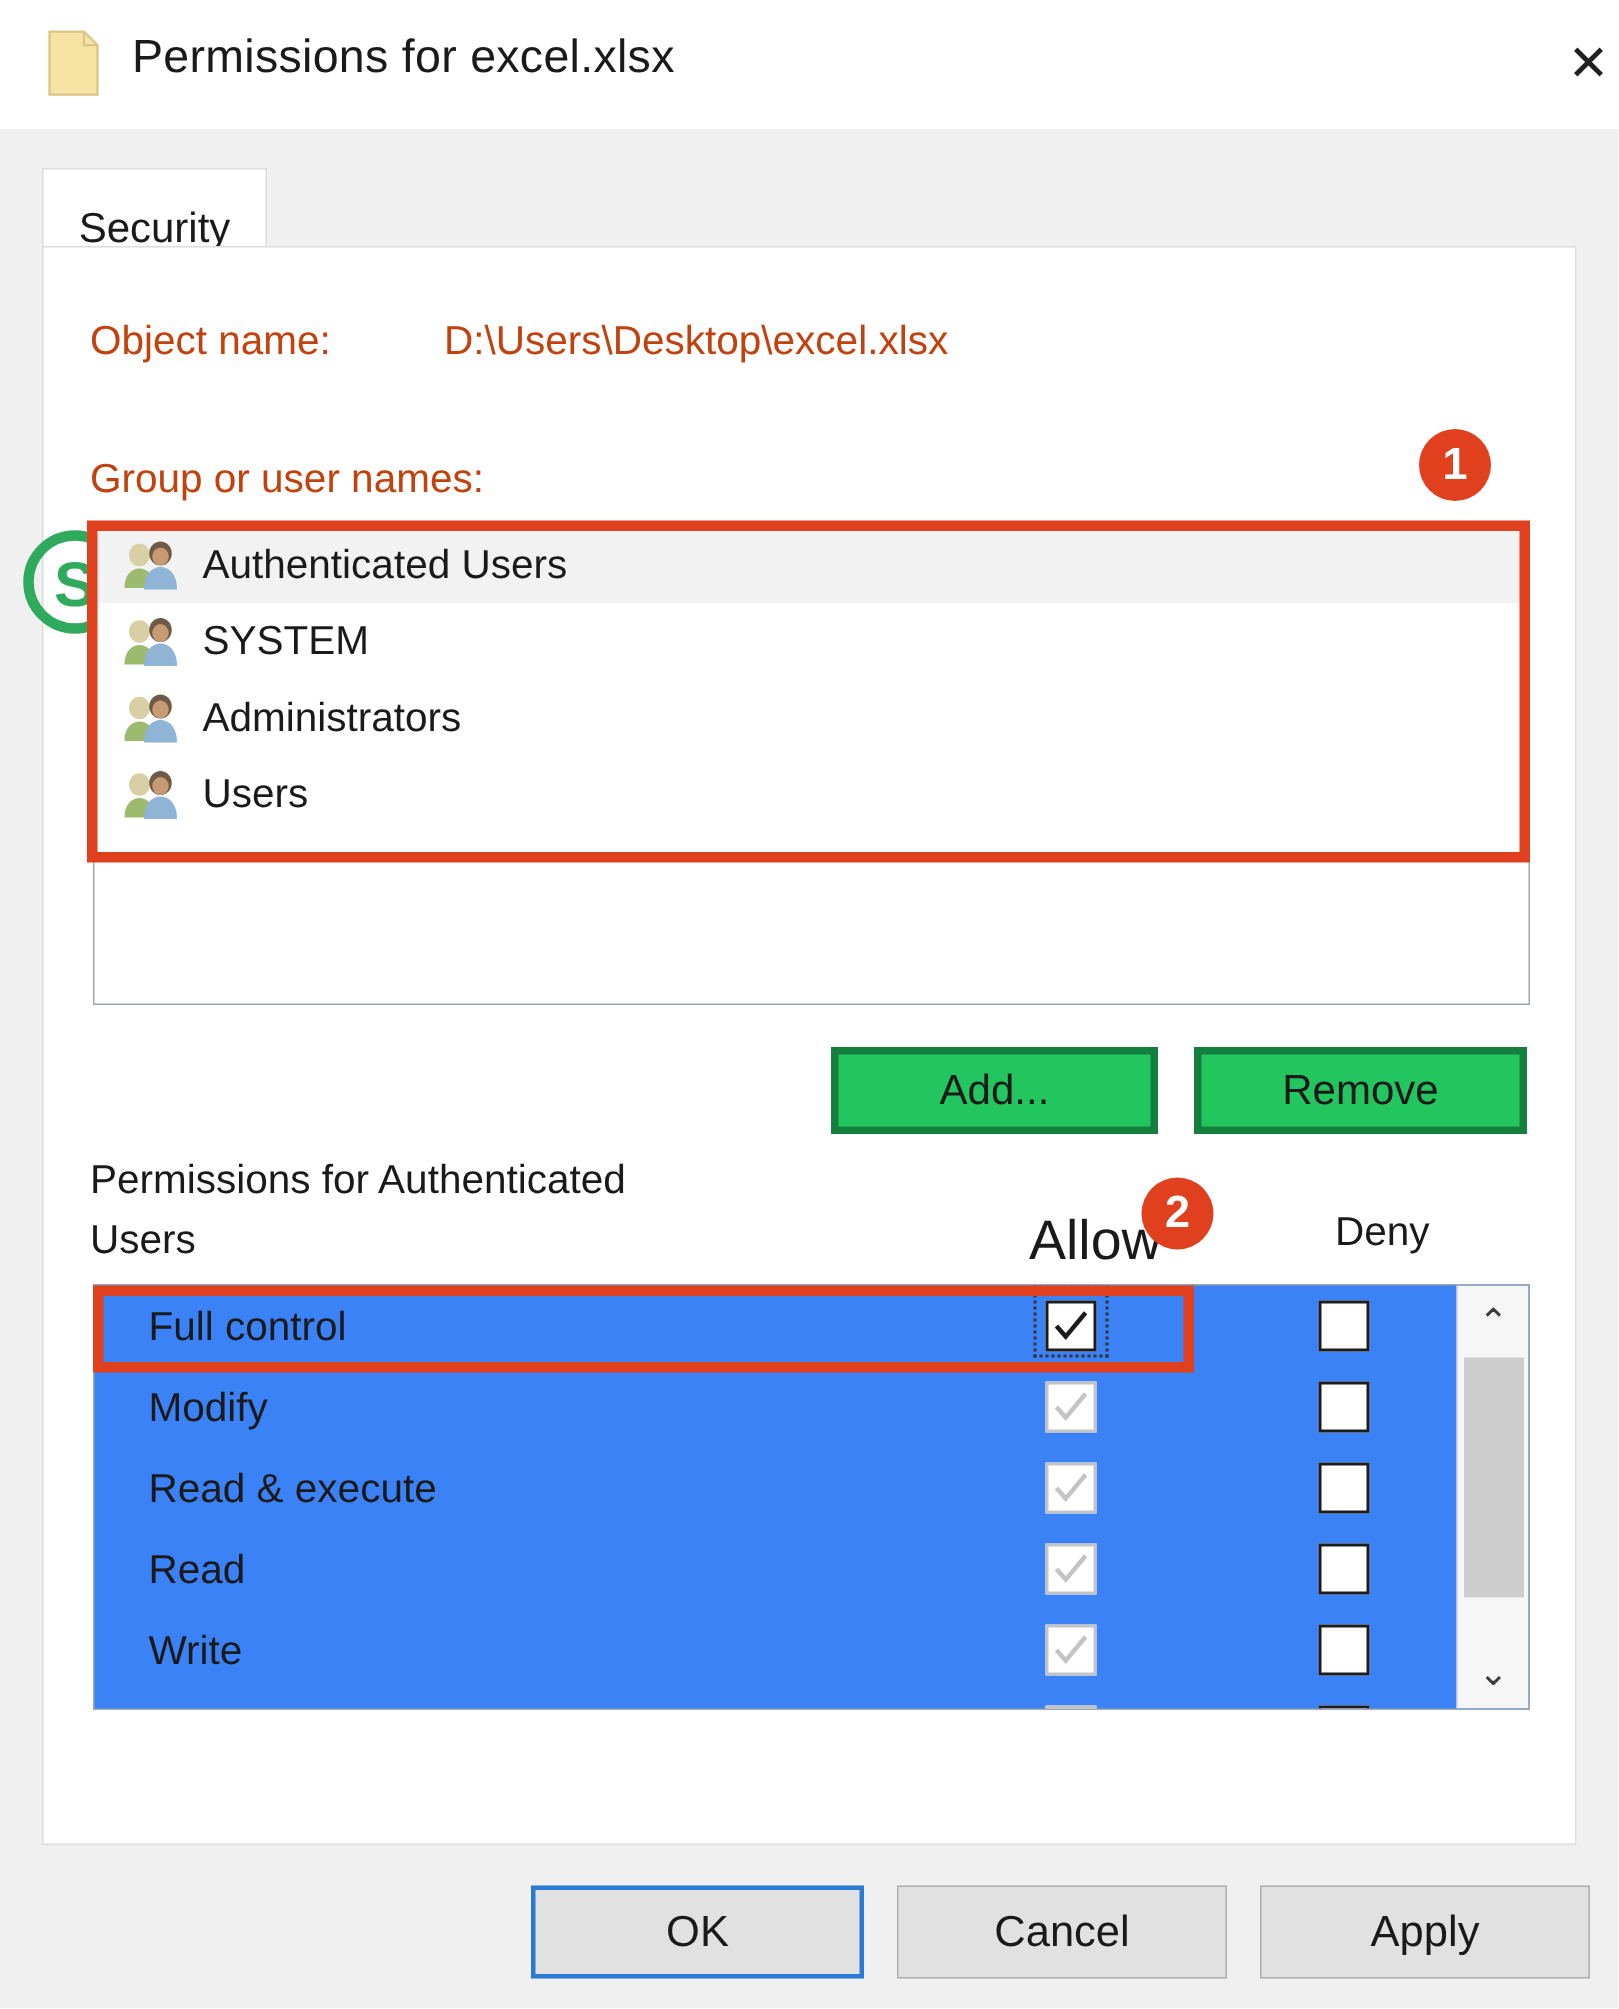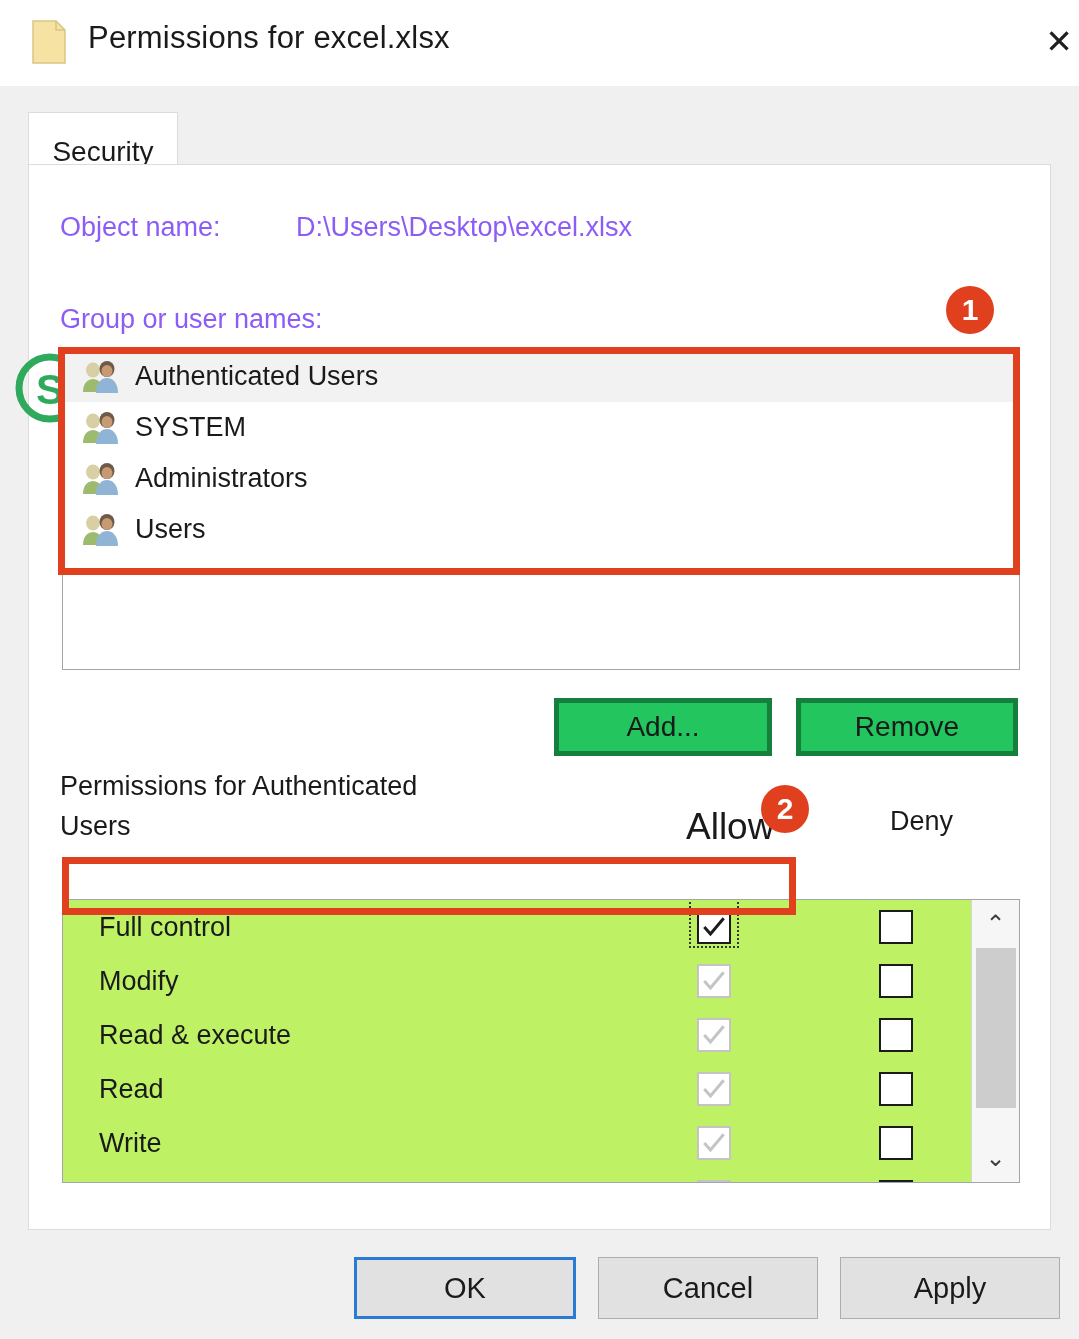--- a/index.html
+++ b/index.html
@@ -87,21 +87,21 @@
     left: 28px; top: 164px;
     width: 1023px; height: 1066px;
     background: #ffffff;
     border: 1px solid #dcdcdc;
     box-sizing: border-box;
   }
 
   .lbl {
     position: absolute;
     font-size: 27px;
-    color: #8b5cf6;
+    color: #c2410c;
     white-space: nowrap;
   }
   .object-name-label { left: 60px; top: 212px; }
   .object-name-value { left: 296px; top: 212px; }
   .group-label       { left: 60px; top: 304px; }
 
   
   .listbox {
     position: absolute;
     left: 62px; top: 350px;
@@ -163,25 +163,24 @@
     position: absolute;
     left: 874px; top: 806px;
     font-size: 27px; color: #1a1a1a; margin-left: 16px;
   }
 
   
   .permbox {
     position: absolute;
     left: 62px; top: 856px;
     width: 958px; height: 284px;
-    background: #bef264;
+    background: #3b82f6;
     border: 1px solid #a0a6ac;
     box-sizing: border-box;
     overflow: hidden;
-    margin-top: 43px;
   }
   .perm-rows {
     position: absolute;
     left: 0; top: 0;
     width: 908px;
   }
   .perm-row {
     position: relative;
     height: 54px;
     display: flex;

